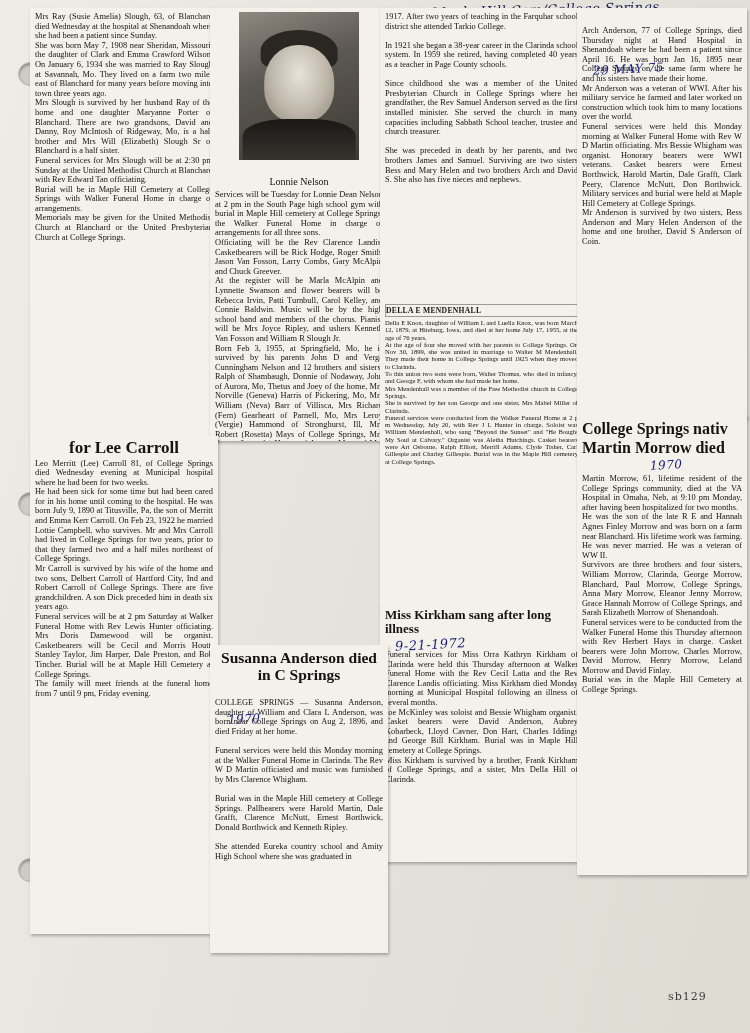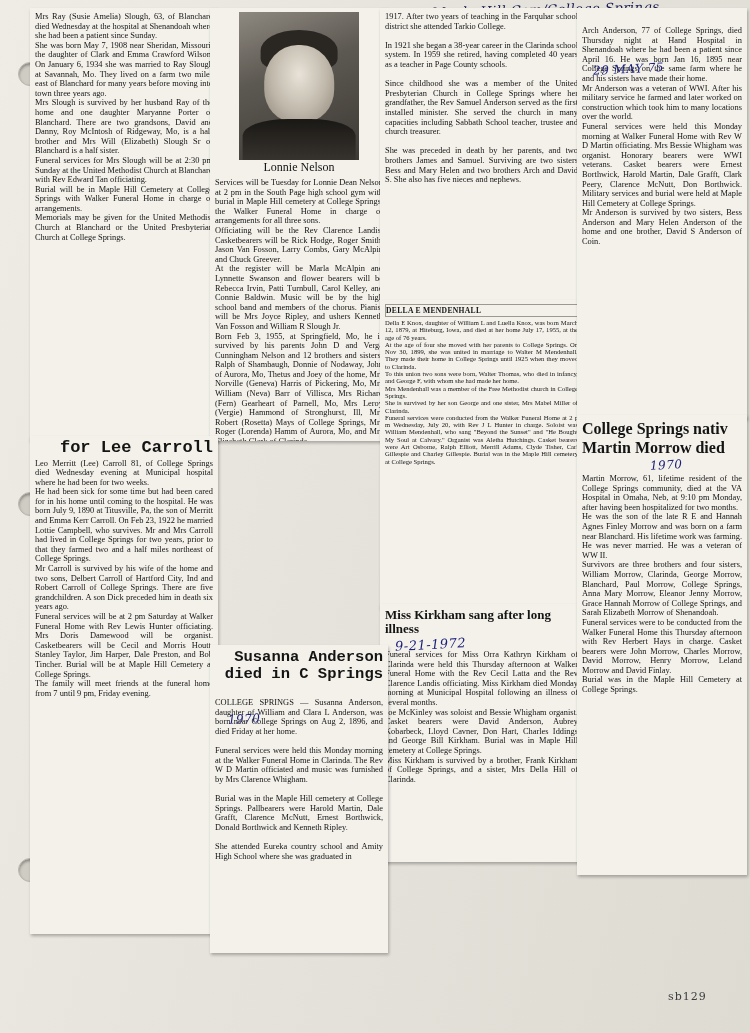--- a/index.html
+++ b/index.html
@@ -41,22 +41,22 @@
     -webkit-hyphens:auto;
   }
   .hl{
     font-size:15px;
     line-height:15.5px;
     font-weight:bold;
     text-align:center;
     margin:0 0 3px 0;
     font-family:"Liberation Serif", serif;
   }
-  .hl.left{text-align:right;font-family:Liberation Mono, monospace;}
-  .caption{font-size:12px;text-align:center;margin-top:0;}
+  .hl.left{text-align:center;}
+  .caption{font-size:10px;text-align:center;margin-top:16px;}
   .photo{
     background:linear-gradient(160deg,#8d8880 0%,#5e5a54 40%,#403d38 100%);
     position:relative;
     filter:contrast(1.05);
   }
   .photo .face{
     position:absolute;left:50%;top:22%;transform:translateX(-50%);
     width:58%;height:52%;border-radius:48% 48% 42% 42%;
     background:radial-gradient(ellipse at 50% 38%, #e3ded4 0%, #bdb6a9 55%, #8d867a 100%);
   }

